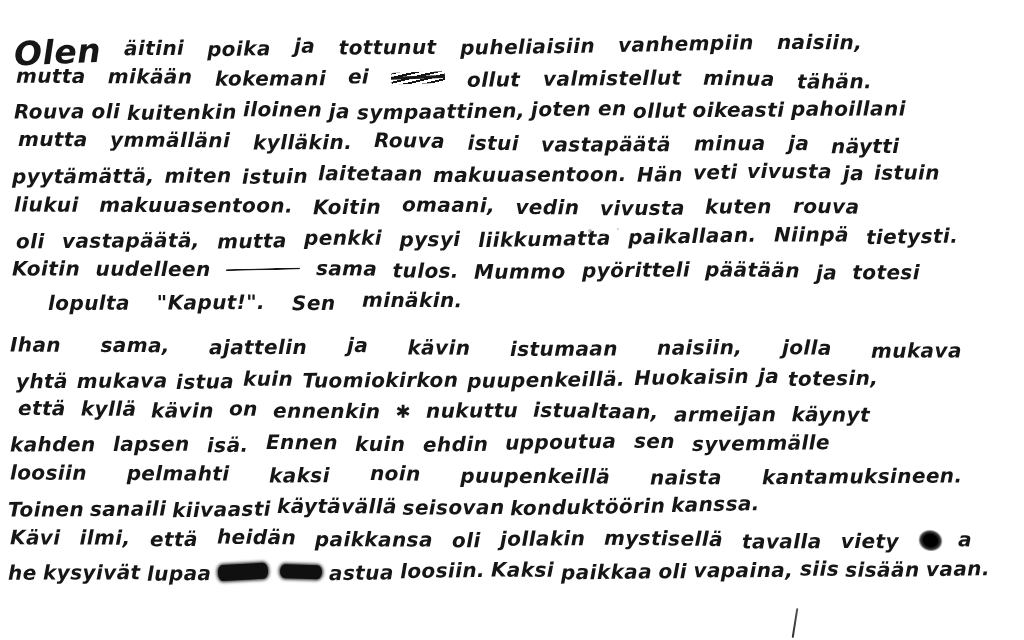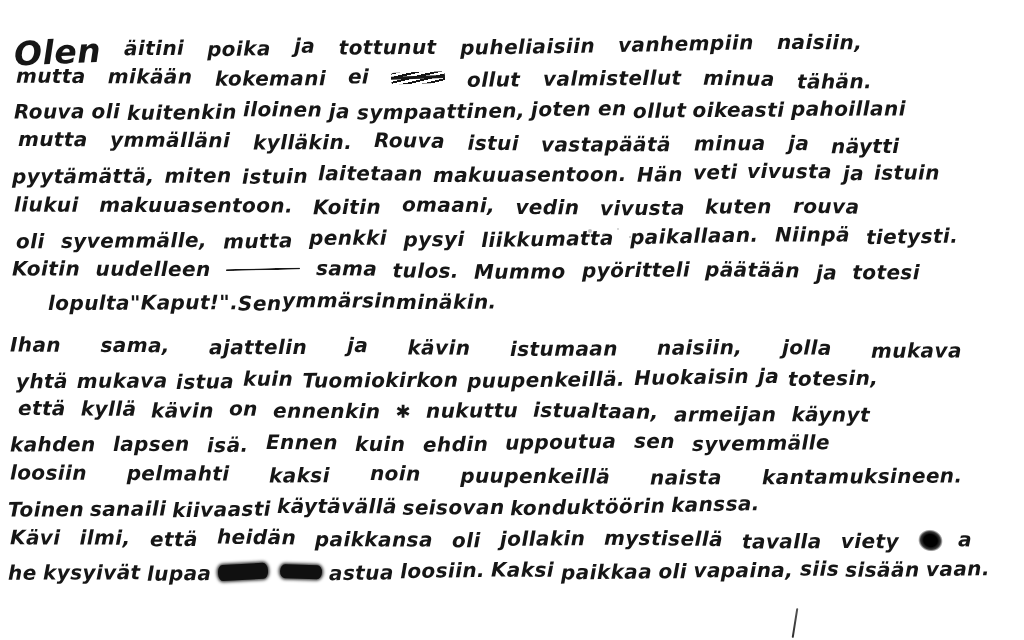--- a/index.html
+++ b/index.html
@@ -132,21 +132,21 @@
           <span class="w">makuuasentoon.</span>
           <span class="w">Koitin</span>
           <span class="w">omaani,</span>
           <span class="w">vedin</span>
           <span class="w">vivusta</span>
           <span class="w">kuten</span>
           <span class="w">rouva</span>
         </div>
         <div class="line" style="margin-left: 16px; width: 942px; transform: rotate(-0.4deg);">
           <span class="w">oli</span>
-          <span class="w">syvemmälle,</span>
+          <span class="w">vastapäätä,</span>
           <span class="w">mutta</span>
           <span class="w">penkki</span>
           <span class="w">pysyi</span>
           <span class="w">liikkumatta</span>
           <span class="w">paikallaan.</span>
           <span class="w">Niinpä</span>
           <span class="w">tietysti.</span>
         </div>
         <div class="line" style="margin-left: 12px; width: 908px; transform: rotate(0.2deg);">
           <span class="w">Koitin</span>
@@ -157,21 +157,20 @@
           <span class="w">Mummo</span>
           <span class="w">pyöritteli</span>
           <span class="w">päätään</span>
           <span class="w">ja</span>
           <span class="w">totesi</span>
         </div>
         <div class="line" style="margin-left: 48px; width: 415px; transform: rotate(-0.3deg);">
           <span class="w">lopulta</span>
           <span class="w">"Kaput!".</span>
           <span class="w">Sen</span>
-          <span class="w">ymmärsin</span>
           <span class="w">minäkin.</span>
         </div>
       </div>
       <div class="para">
         <div class="line" style="margin-left: 10px; width: 952px; transform: rotate(0.3deg);">
           <span class="w">Ihan</span>
           <span class="w">sama,</span>
           <span class="w">ajattelin</span>
           <span class="w">ja</span>
           <span class="w">kävin</span>

